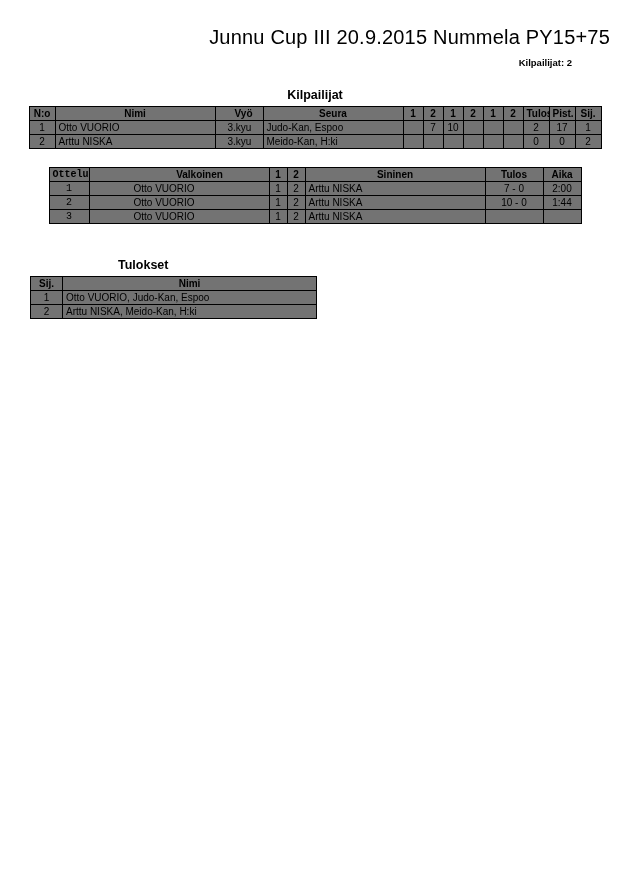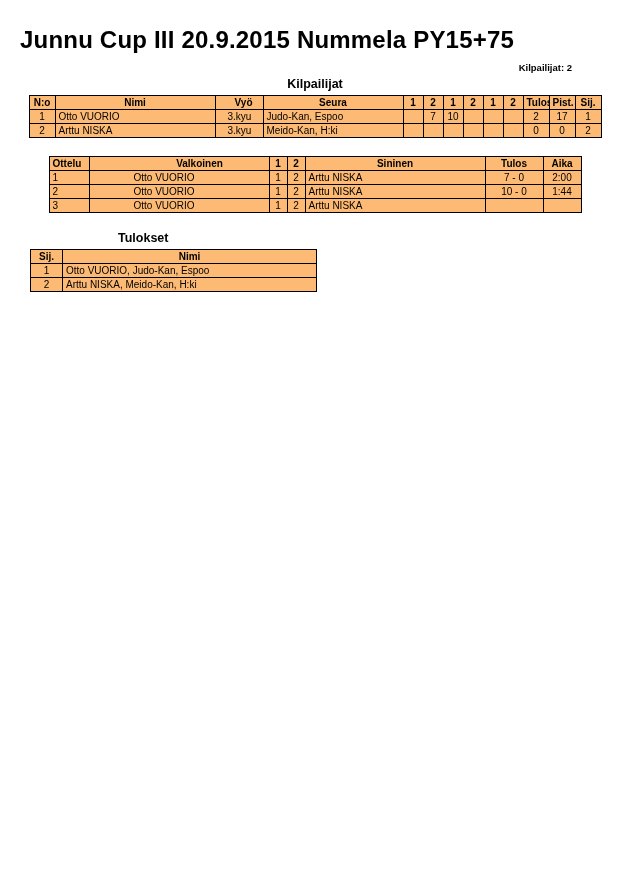--- a/index.html
+++ b/index.html
@@ -15,47 +15,47 @@
     position: relative;
     overflow: hidden;
   }
   .page {
     width: 630px;
     height: 891px;
     position: relative;
     box-sizing: border-box;
   }
   .doc-title {
-    text-align: left;
-    font-size: 24px;
-    font-weight: bold;
+    text-align: right;
+    font-size: 20px;
+    font-weight: normal;
     letter-spacing: 0.2px;
     margin: 26px 0 0 0;
     padding: 0 20px;
   }
   .participants-count {
     text-align: right;
     font-size: 9.5px;
     font-weight: bold;
     margin: 8px 58px 0 14px;
   }
   .section-heading {
     text-align: center;
     font-size: 12.5px;
     font-weight: bold;
-    margin: 4px 0 4px 0;
+    margin: 20px 0 4px 0;
   }
   .section-heading.left-ish {
     text-align: left;
     margin-left: 118px;
   }
   table {
     border-collapse: collapse;
     font-size: 10px;
-    background: #fdba74;
+    background: #737373;
   }
   table td, table th {
     border: 1px solid #000000;
     padding: 1px 3px;
     font-weight: normal;
     height: 14px;
     box-sizing: border-box;
     white-space: nowrap;
     overflow: hidden;
   }
@@ -80,21 +80,21 @@
   #competitors-table thead th.c-name,
   #competitors-table thead th.c-belt,
   #competitors-table thead th.c-club { text-align: center; }
 
   
   #matches-table {
     margin: 0 auto;
     width: 532px;
     table-layout: fixed;
   }
-  #matches-table .m-no { width: 40px; text-align: left; }
+  #matches-table .m-no { width: 40px; text-align: center; font-family: Liberation Mono, monospace; }
   #matches-table .m-white { width: 180px; text-align: left; padding-left: 44px; }
   #matches-table .m-n1 { width: 18px; text-align: center; }
   #matches-table .m-n2 { width: 18px; text-align: center; }
   #matches-table .m-blue { width: 180px; text-align: left; }
   #matches-table .m-result { width: 58px; text-align: center; }
   #matches-table .m-time { width: 38px; text-align: center; margin-left: 25px; }
   #matches-table thead th.m-white,
   #matches-table thead th.m-blue { text-align: center; }
 
   

